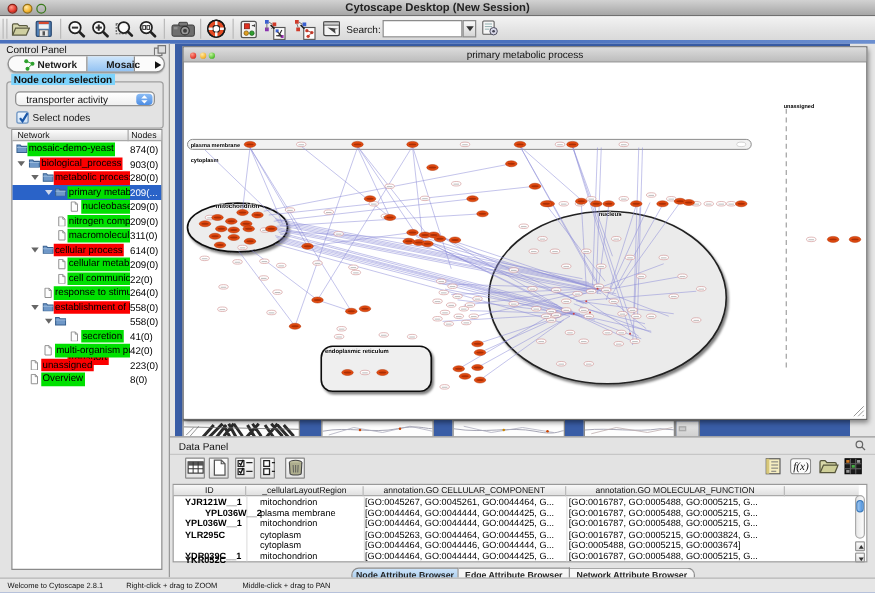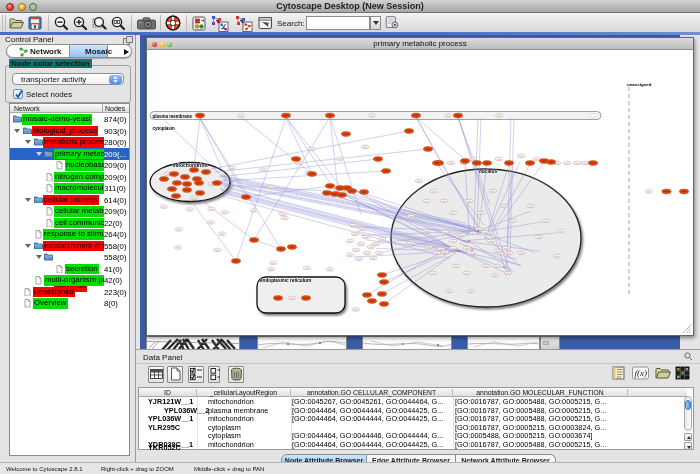--- a/index.html
+++ b/index.html
@@ -16,21 +16,21 @@
 #bluebar{left:0;top:32px;width:700px;height:3px;background:linear-gradient(90deg,#4a71be,#4a71be 60%,#6c8fd0);}
 
 #cp{left:0;top:35px;width:136px;height:427px;background:#e3e3e3;border-right:1px solid #9a9a9a;padding-left:28px;}
 #cp-title{position:absolute;left:0;top:0;width:136px;height:10px;font-size:8px;color:#111;padding-left:5px;}
 
 #tabs{position:absolute;left:6px;top:9px;width:126px;height:14px;background:#fbfbfb;border:1px solid #8e8e8e;border-radius:7px;overflow:hidden;box-shadow:0 1px 1px rgba(0,0,0,.25);}
 #tab-mosaic{position:absolute;left:62px;top:0;width:39px;height:14px;background:linear-gradient(#cfe6fb,#8abdf2);border-left:1px solid #8e8e8e;border-right:1px solid #8e8e8e;}
 #tabs .lbl{position:absolute;top:2px;font-size:8px;font-weight:bold;color:#1a1a1a;}
 
 #grp{position:absolute;left:5px;top:30px;width:126px;height:38px;border:1px solid #a0a0a0;border-radius:3px;}
-#grp-lbl{position:absolute;left:9px;top:24px;background:#0f766e;padding:0 2px;font-size:8px;font-weight:bold;color:#111;}
+#grp-lbl{position:absolute;left:9px;top:24px;background:#7dd3fc;padding:0 2px;font-size:8px;font-weight:bold;color:#111;}
 #combo{position:absolute;left:12px;top:38px;width:112px;height:12px;background:linear-gradient(#ffffff,#f0f0f0);border:1px solid #909090;border-radius:4px;font-size:8px;color:#111;line-height:11px;padding-left:8px;}
 #combo .sp{position:absolute;right:1px;top:1px;width:13px;height:9px;background:linear-gradient(#8cbdf5,#4d8de4);border-radius:3px;}
 #chk{position:absolute;left:13px;top:54px;width:10px;height:10px;background:linear-gradient(#eef6ff,#cfe4fa);border:1px solid #6a93c4;border-radius:2px;}
 #chk-lbl{position:absolute;left:26px;top:55px;font-size:8px;color:#111;}
 
 #tree{position:absolute;left:9px;top:68px;width:121px;height:353px;background:#fff;border:1px solid #8a8a8a;}
 #tree-head{position:absolute;left:0;top:0;width:119px;height:9px;background:linear-gradient(#fdfdfd,#dedede);border-bottom:1px solid #aaa;font-size:7px;color:#111;}
 .trow{position:relative;width:119px;height:11.5px;font-size:7.8px;white-space:nowrap;}
 .trow .ic{position:absolute;top:1.5px;}
 .trow .tx{position:absolute;top:0.5px;padding:0 1px;color:#000;line-height:10.5px;height:10.5px;}
@@ -958,20 +958,21 @@
           </div>
         <div class="drow">
             <span style="left:9px;font-weight:bold;">YPL036W__1</span>
             <span style="left:69px;">mitochondrion</span>
             <span style="left:153px;">[GO:0044464, GO:0044444, GO:0044425, G...</span>
             <span style="left:316px;">[GO:0016787, GO:0005488, GO:0005215, G...</span>
           </div>
         <div class="drow">
             <span style="left:9px;font-weight:bold;">YLR295C</span>
             <span style="left:69px;">cytoplasm</span>
+            <span style="left:153px;">[GO:0045263, GO:0044464, GO:0044455, G...</span>
             <span style="left:316px;">[GO:0016787, GO:0005215, GO:0003824, G...</span>
           </div>
         <div class="drow">
             <span style="left:9px;font-weight:bold;margin-top:12px;">YKR052C</span>
             <span style="left:69px;">cytoplasm</span>
             <span style="left:153px;">[GO:0044464, GO:0044446, GO:0044444, G...</span>
             <span style="left:316px;">[GO:0005488, GO:0005215, GO:0003674]</span>
           </div>
         <div class="drow">
             <span style="left:9px;font-weight:bold;">YDR039C__1</span>

